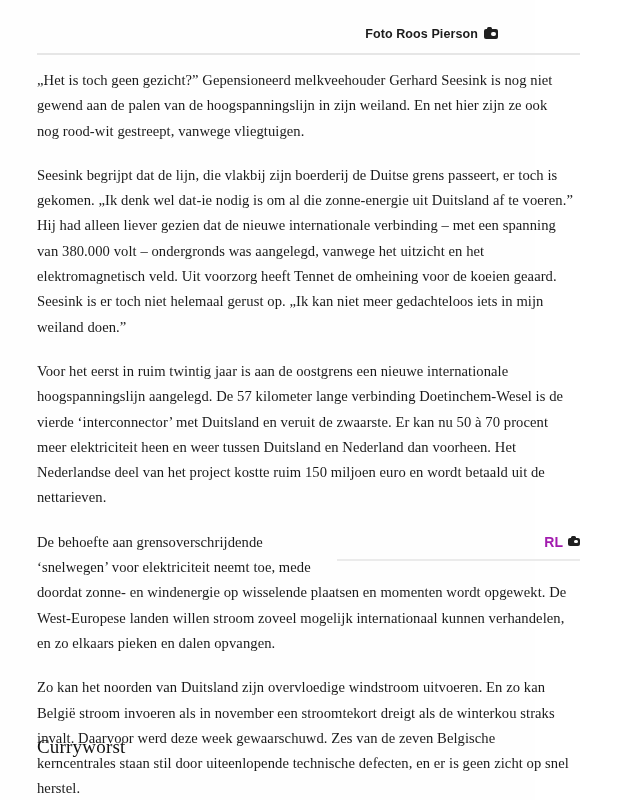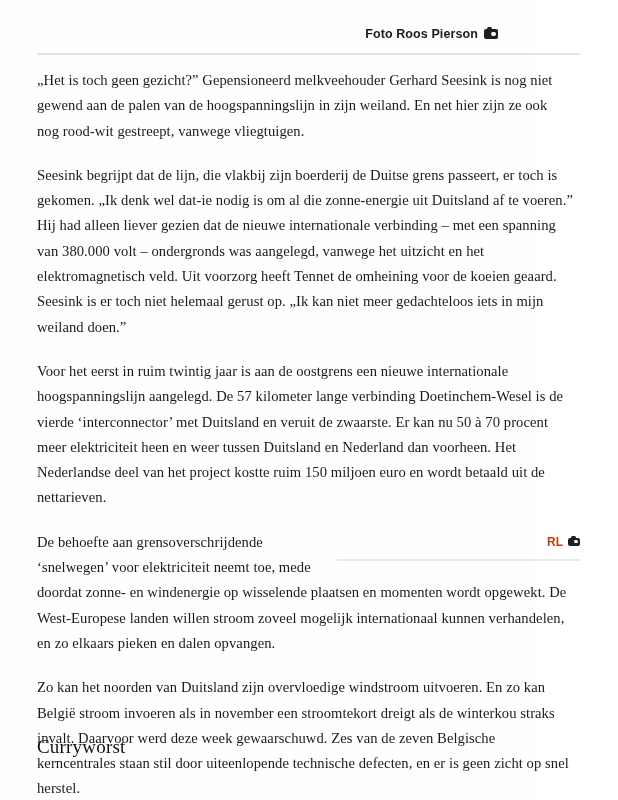--- a/index.html
+++ b/index.html
@@ -124,22 +124,22 @@
   .inline-credit-row {
     display: flex;
     justify-content: flex-end;
     align-items: center;
     gap: 5px;
     height: 16px;
   }
   .inline-credit-text {
     font-family: "Liberation Sans", sans-serif;
     font-weight: bold;
-    font-size: 12px;
-    color: #c2410c;
+    font-size: 14px;
+    color: #a21caf;
   }
   .inline-credit-rule {
     margin-top: 9px;
     width: 243px;
     height: 2px;
     background: #ebebeb;
   }
 
   .subhead {
     position: absolute;

